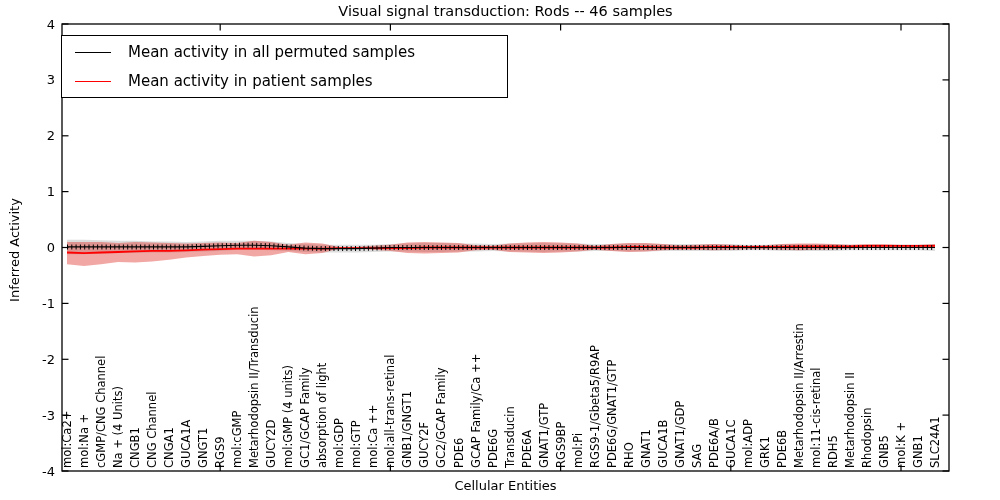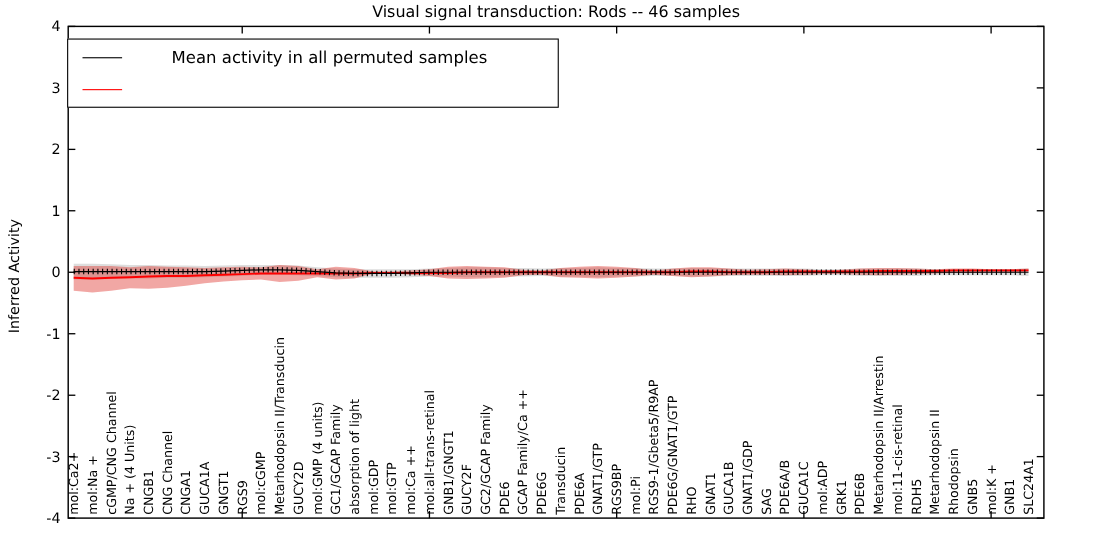--- a/index.html
+++ b/index.html
@@ -20,21 +20,21 @@
   .y-axis-label-anchor > span{
     display:inline-block; white-space:nowrap; font-size:13px;
     transform:translate(-50%,-50%) rotate(-90deg);
   }
   .plot-svg{ position:absolute; left:0; top:0; }
   .legend{
     position:absolute; left:61px; top:35px; width:447px; height:63px;
     box-sizing:border-box; border:1.6px solid #000; background:#fff;
     display:flex; flex-direction:column; justify-content:space-evenly;
   }
-  .legend-row{ display:flex; align-items:center; height:26px;gap:28px; }
+  .legend-row{ display:flex; align-items:center; height:26px; }
   .legend-line{ width:36px; height:0; border-top:1.6px solid #000; margin-left:13px; margin-right:17px; flex:none; }
   .legend-label{ font-size:15px; white-space:nowrap; }
 </style>
 </head>
 <body>
 
 <div class="figure">
 
   <div class="chart-title">Visual signal transduction: Rods -- 46 samples</div>
 
@@ -140,17 +140,19 @@
       <text transform="translate(939.0,468) rotate(-90)" text-anchor="start" font-size="11.5px" fill="#000">SLC24A1</text>
     </svg>
 
   <div class="legend">
     <div class="legend-row">
       <span class="legend-line" style="border-top-color: rgb(0, 0, 0);"></span>
       <span class="legend-label">Mean activity in all permuted samples</span>
     </div>
     <div class="legend-row">
       <span class="legend-line" style="border-top-color: rgb(255, 0, 0);"></span>
+      <span class="legend-label">Mean activity in patient samples</span>
     </div>
   </div>
 
+  <div class="x-axis-label">Cellular Entities</div>
 
 </div>
 
 </body></html>

